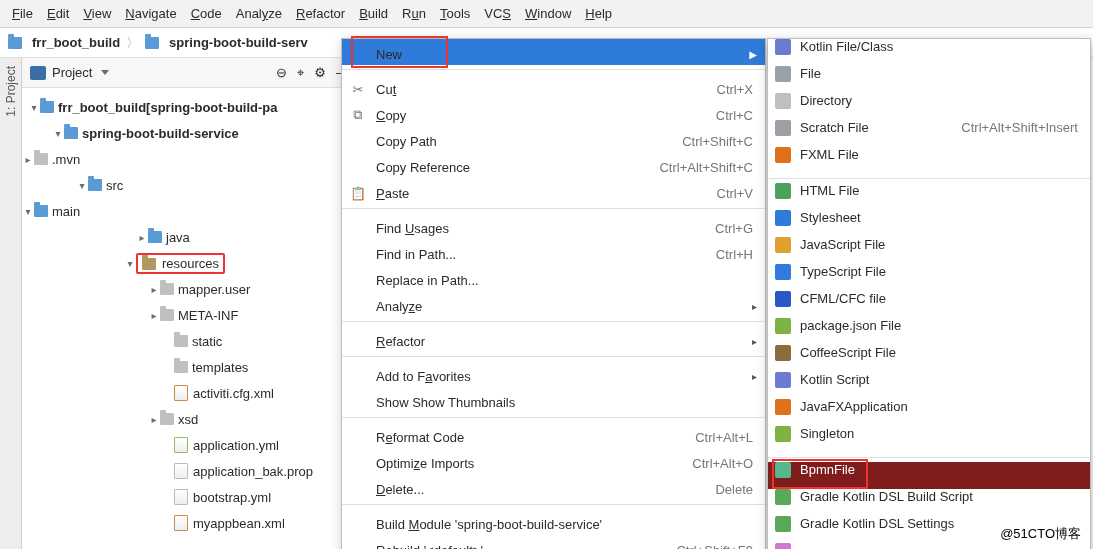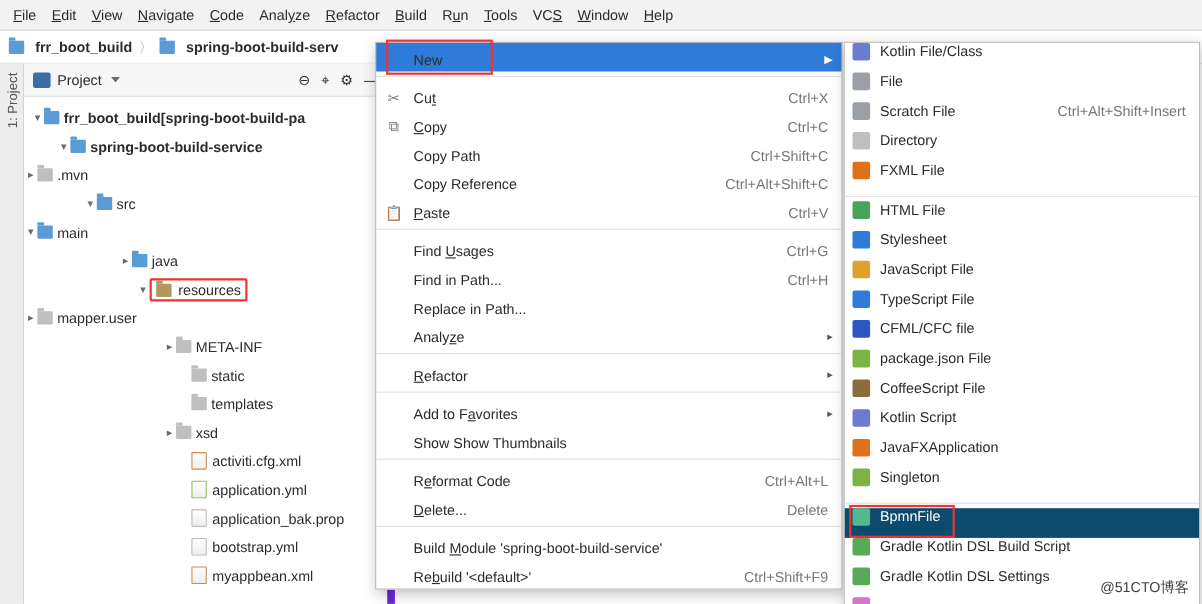--- a/index.html
+++ b/index.html
@@ -9,21 +9,21 @@
   .menubar span u{text-decoration:underline;}
   .breadcrumb{display:flex;align-items:center;height:30px;background:#fff;border-bottom:1px solid #e0e0e0;padding:0 8px;gap:6px;}
   .breadcrumb .chev{color:#999;}
   .folder-icon{display:inline-block;width:14px;height:12px;background:#5b9bd5;border-radius:1px;position:relative;margin-right:4px;vertical-align:middle;}
   .folder-icon.light{background:#b19762;}
   .folder-icon.grey{background:#bfbfbf;}
   .folder-icon::before{content:"";position:absolute;top:-3px;left:0;width:6px;height:3px;background:inherit;border-radius:1px 1px 0 0;}
   .body{display:flex;height:calc(549px - 58px);}
   .gutter{width:22px;background:#ededed;border-right:1px solid #d0d0d0;display:flex;flex-direction:column;align-items:center;padding-top:8px;}
   .gutter .tab{writing-mode:vertical-rl;transform:rotate(180deg);color:#555;font-size:12px;}
-  .sidebar{width:337px;background:#fff;border-right:7px solid #6d28d9;display:flex;flex-direction:column;}
+  .sidebar{width:337px;background:#fff;border-right:2px solid #6d28d9;display:flex;flex-direction:column;}
   .sidebar-header{height:30px;display:flex;align-items:center;justify-content:space-between;background:#f7f7f7;border-bottom:1px solid #e0e0e0;padding:0 8px;}
   .sidebar-header .left{display:flex;align-items:center;gap:6px;}
   .proj-badge{display:inline-block;width:16px;height:14px;background:#3b6ea5;border-radius:2px;}
   .down-caret{width:0;height:0;border-left:4px solid transparent;border-right:4px solid transparent;border-top:5px solid #6b6b6b;display:inline-block;margin-left:3px;}
   .toolbar-icons{display:flex;gap:10px;color:#888;}
   .tree{padding:6px 0;overflow:auto;flex:1;}
   .tree .row{display:flex;align-items:center;height:26px;white-space:nowrap;}
   .caret{width:12px;text-align:center;color:#6b6b6b;font-size:10px;}
   .caret.open::before{content:"▾";}
   .caret.closed::before{content:"▸";}
@@ -38,26 +38,26 @@
   .ctx-menu .item .shortcut{color:#777;}
   .ctx-menu .item.sel{background:#2f7bd9;color:#fff;}
   .ctx-menu .item.sel .label,.ctx-menu .item.sel .shortcut,.ctx-menu .item.sel .arrow{color:#fff;}
   .ctx-menu .sep{height:1px;background:#e0e0e0;margin:4px 0;}
   .ctx-menu .item .arrow{position:absolute;right:8px;color:#555;font-size:10px;}
   .ctx-menu .item .ico{position:absolute;left:8px;width:16px;height:16px;display:flex;align-items:center;justify-content:center;color:#777;}
   .ctx-redbox{position:absolute;top:36px;left:351px;width:97px;height:32px;border:2.5px solid #e33;z-index:20;pointer-events:none;}
   .sub-menu{position:absolute;top:38px;left:767px;width:324px;background:#fff;border:1px solid #bcbcbc;box-shadow:2px 4px 12px rgba(0,0,0,0.25);z-index:15;}
   .sub-menu .item{display:flex;align-items:flex-start;height:27px;padding:0 12px 0 32px;position:relative;justify-content:space-between;}
   .sub-menu .item .shortcut{color:#777;}
-  .sub-menu .item.sel{background:#0c4a6e;color:#fff;}
+  .sub-menu .item.sel{background:#7f1d1d;color:#fff;}
   .sub-menu .item.sel .label{color:#fff;}
   .sub-menu .sep{height:1px;background:#e0e0e0;margin:4px 0;}
   .sub-menu .item .sico{position:absolute;left:7px;width:16px;height:16px;border-radius:2px;}
   .sub-redbox{position:absolute;border:2.5px solid #e33;z-index:25;pointer-events:none;}
-  .watermark{position:absolute;right:12px;bottom:6px;color:#404040;font-size:13px;z-index:30;}
+  .watermark{position:absolute;right:12px;bottom:6px;color:#000000;font-size:13px;z-index:30;}
   .bold{font-weight:600;}
 </style>
 </head>
 <body>
 
 <div class="menubar" id="menubar">
     <span><u>F</u>ile</span>
     <span><u>E</u>dit</span>
     <span><u>V</u>iew</span>
     <span><u>N</u>avigate</span>
@@ -118,58 +118,58 @@
       <div class="row" style="padding-left:54px">
           <span class="caret open"></span>
           <span class="folder-icon"></span>
           <span>src</span>
         </div>
       <div class="row" style="">
           <span class="caret open"></span>
           <span class="folder-icon"></span>
           <span>main</span>
         </div>
-      <div class="row" style="padding-left:86px">
+      <div class="row" style="padding-left:114px">
           <span class="caret closed"></span>
           <span class="folder-icon"></span>
           <span>java</span>
         </div>
       <div class="row" style="padding-left:102px">
           <span class="caret open"></span>
           <span class="redbox"><span class="folder-icon light" style="margin-right:6px"></span><span>resources</span></span>
         </div>
-      <div class="row" style="">
+      <div class="row" style="padding-left:126px">
           <span class="caret closed"></span>
           <span class="folder-icon grey"></span>
           <span>mapper.user</span>
         </div>
       <div class="row" style="padding-left:126px">
           <span class="caret closed"></span>
           <span class="folder-icon grey"></span>
           <span>META-INF</span>
         </div>
       <div class="row" style="padding-left:140px">
           <span class="caret none"></span>
           <span class="folder-icon grey"></span>
           <span>static</span>
         </div>
       <div class="row" style="padding-left:140px">
           <span class="caret none"></span>
           <span class="folder-icon grey"></span>
           <span>templates</span>
-        </div>
-      <div class="row" style="padding-left:126px">
-          <span class="caret closed"></span>
-          <span class="folder-icon grey"></span>
-          <span>xsd</span>
         </div>
       <div class="row" style="padding-left:140px">
           <span class="caret none"></span>
           <span class="file-icon xml"></span>
           <span>activiti.cfg.xml</span>
+        </div>
+      <div class="row" style="padding-left:126px">
+          <span class="caret closed"></span>
+          <span class="folder-icon grey"></span>
+          <span>xsd</span>
         </div>
       <div class="row" style="padding-left:140px">
           <span class="caret none"></span>
           <span class="file-icon yml"></span>
           <span>application.yml</span>
         </div>
       <div class="row" style="padding-left:140px">
           <span class="caret none"></span>
           <span class="file-icon"></span>
           <span>application_bak.prop</span>
@@ -245,20 +245,24 @@
     </div>
   <div class="item">
       <span class="label">Show Show Thumbnails</span>
     </div>
   <div class="sep"></div>
   <div class="item">
       <span class="label">R<u>e</u>format Code</span>
       <span class="shortcut">Ctrl+Alt+L</span>
     </div>
   <div class="item">
+      <span class="label">Optimi<u>z</u>e Imports</span>
+      <span class="shortcut">Ctrl+Alt+O</span>
+    </div>
+  <div class="item">
       <span class="label"><u>D</u>elete...</span>
       <span class="shortcut">Delete</span>
     </div>
   <div class="sep"></div>
   <div class="item">
       <span class="label">Build <u>M</u>odule 'spring-boot-build-service'</span>
     </div>
   <div class="item">
       <span class="label">Re<u>b</u>uild '&lt;default&gt;'</span>
       <span class="shortcut">Ctrl+Shift+F9</span>
@@ -267,29 +271,29 @@
 <div class="ctx-redbox"></div>
 
 <div class="sub-menu" id="submenu">
     <div class="item">
       <span class="sico" style="background: rgb(106, 123, 208);"></span>
       <span class="label">Kotlin File/Class</span>
     </div>
     <div class="item">
       <span class="sico" style="background: rgb(154, 160, 166);"></span>
       <span class="label">File</span>
+    </div>
+    <div class="item">
+      <span class="sico" style="background: rgb(191, 191, 191);"></span>
+      <span class="label">Directory</span>
     </div>
     <div class="item">
       <span class="sico" style="background: rgb(154, 160, 166);"></span>
       <span class="label">Scratch File</span>
       <span class="shortcut">Ctrl+Alt+Shift+Insert</span>
-    </div>
-    <div class="item">
-      <span class="sico" style="background: rgb(191, 191, 191);"></span>
-      <span class="label">Directory</span>
     </div>
     <div class="item">
       <span class="sico" style="background: rgb(224, 113, 28);"></span>
       <span class="label">FXML File</span>
     </div>
     <div class="sep"></div>
     <div class="item">
       <span class="sico" style="background: rgb(74, 163, 90);"></span>
       <span class="label">HTML File</span>
     </div>

